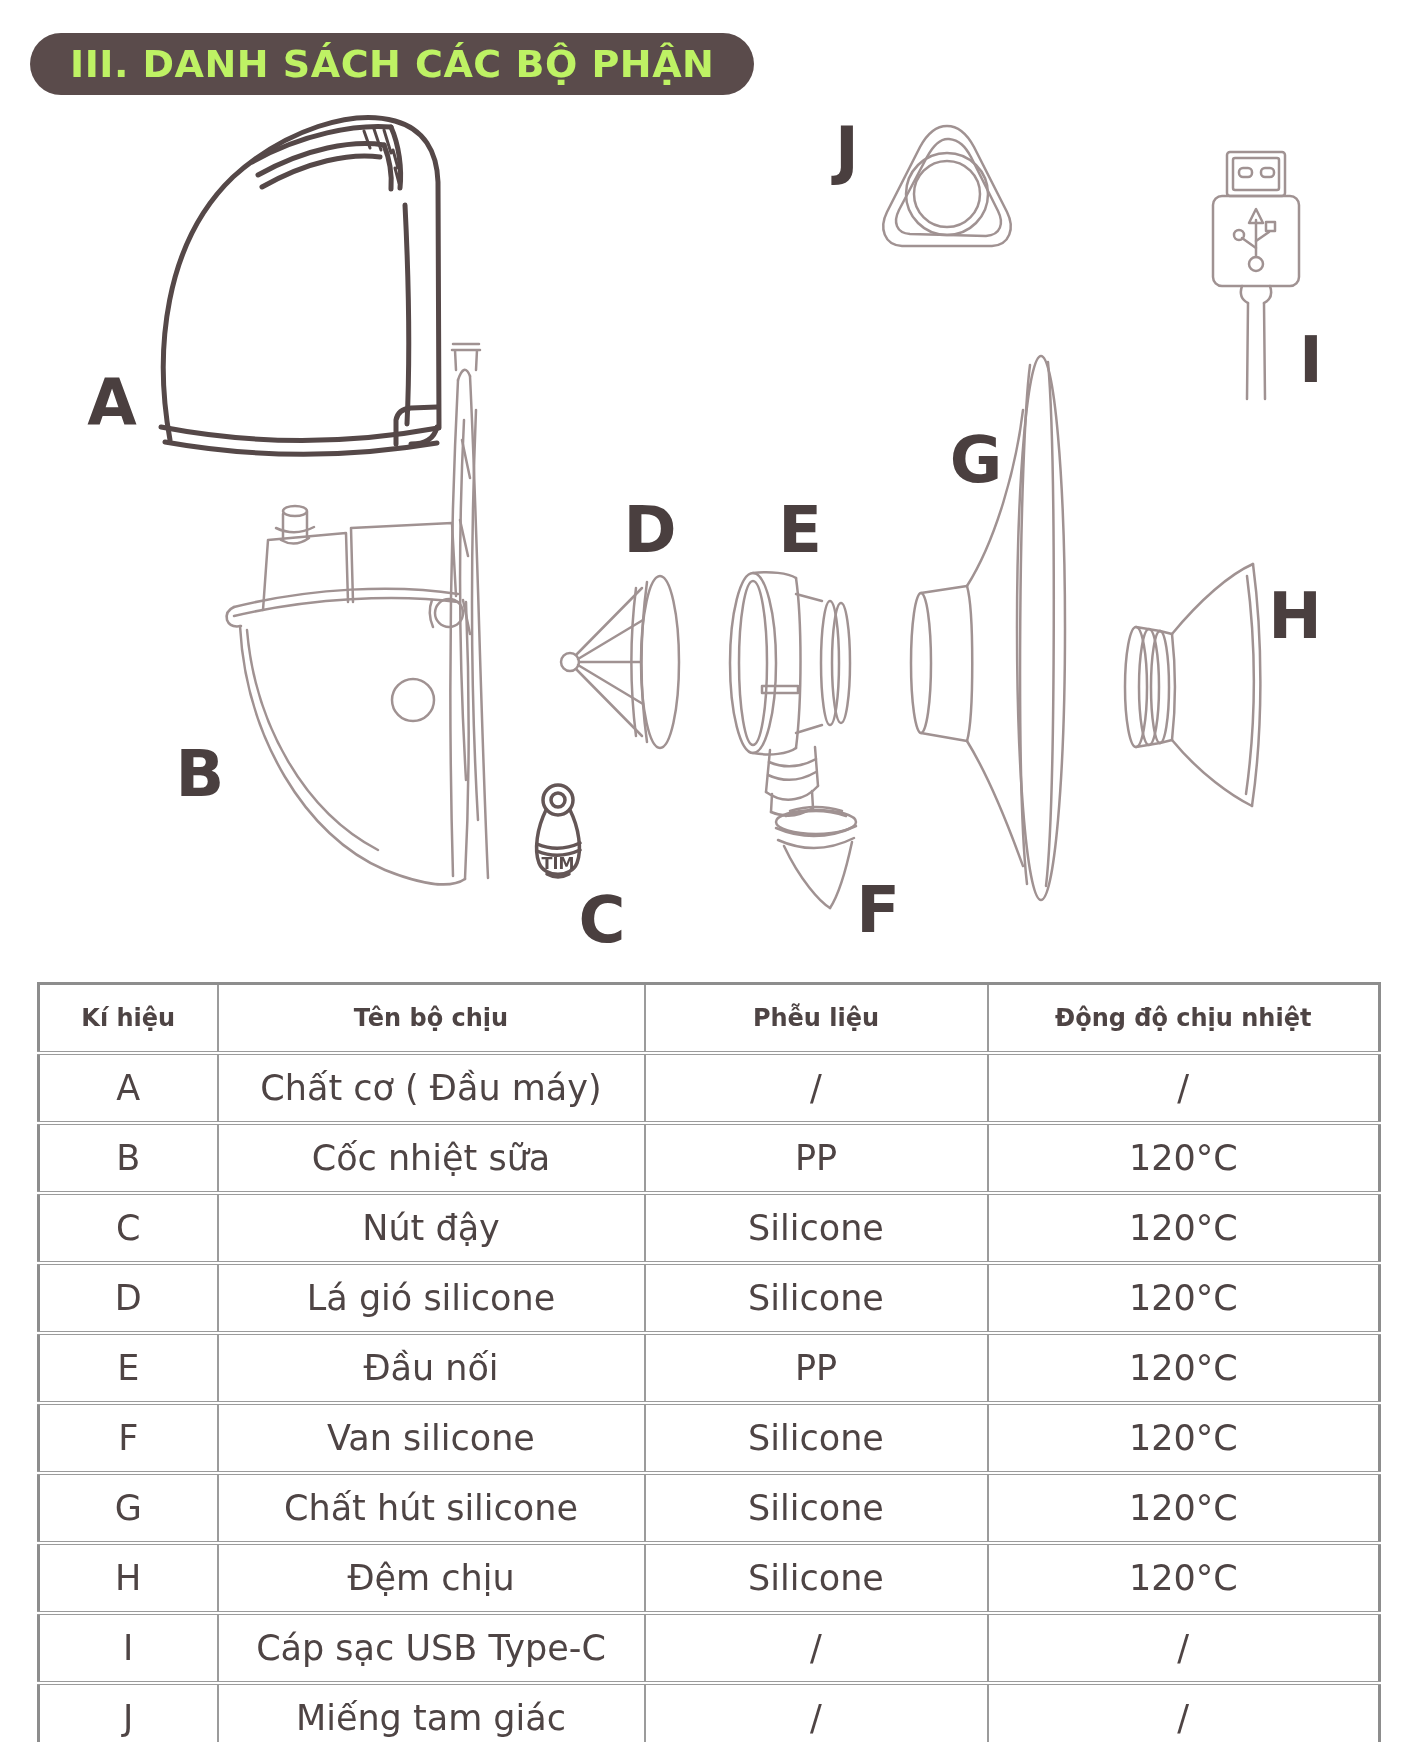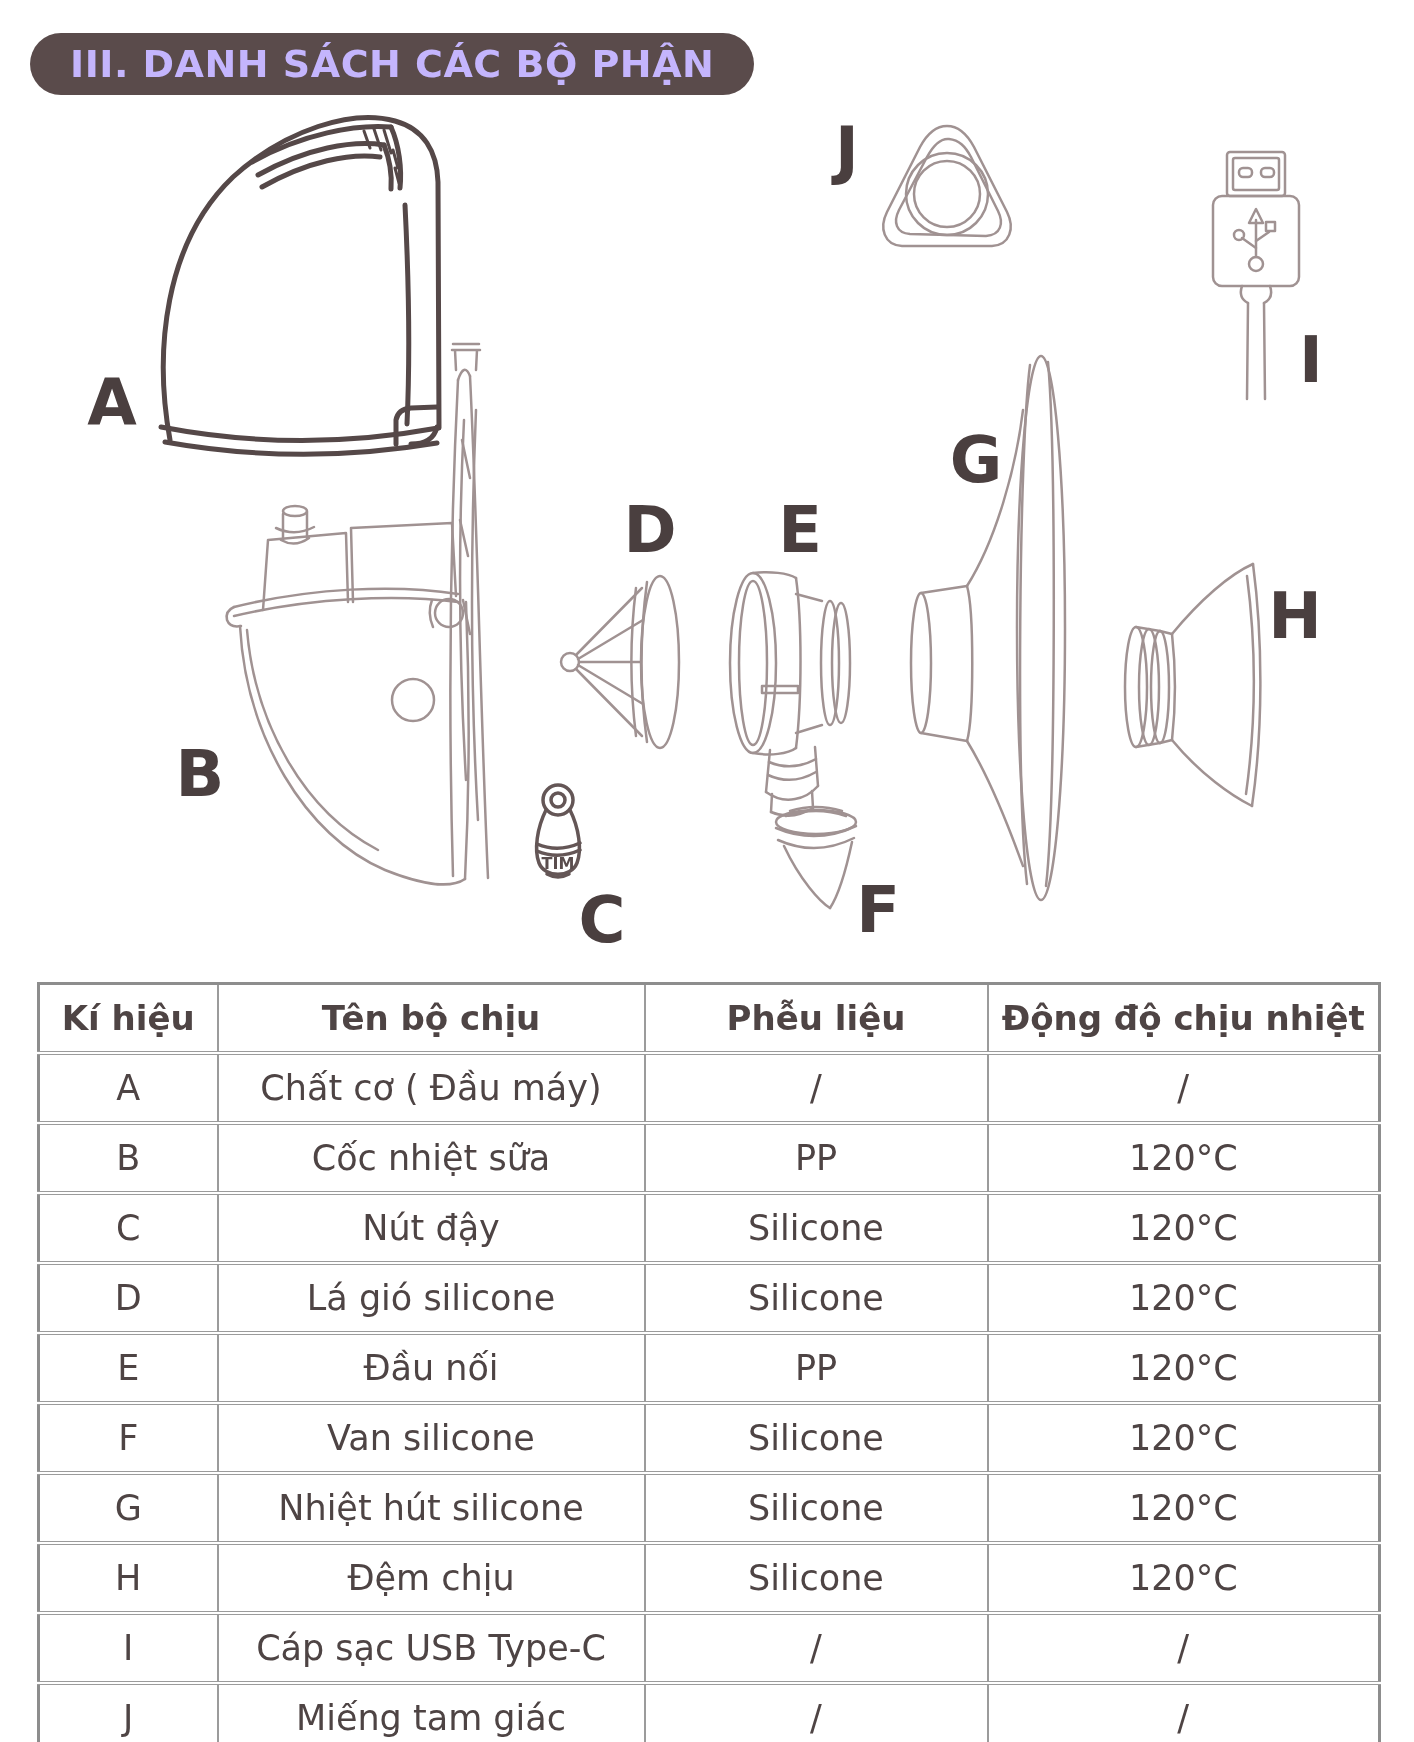--- a/index.html
+++ b/index.html
@@ -15,21 +15,21 @@
     position: absolute;
     left: 30px;
     top: 33px;
     height: 62px;
     padding: 0 40px;
     background: #5a4b4b;
     border-radius: 34px;
     display: inline-flex;
     align-items: center;
     justify-content: center;
-    color: #c4b5fd;
+    color: #bef264;
     font-size: 38px;
     font-weight: bold;
     letter-spacing: 0.5px;
     white-space: nowrap;
   }
   .diagram {
     position: absolute;
     left: 0;
     top: 90px;
     width: 1414px;
@@ -67,21 +67,21 @@
     color: #4e4444;
   }
   table.parts-table col.c1 { width: 179px; }
   table.parts-table col.c2 { width: 427px; }
   table.parts-table col.c3 { width: 343px; }
   table.parts-table col.c4 { width: 392px; }
   table.parts-table th {
     height: 66px;
     border: 2px solid #9b9b9b;
     border-bottom: 4px double #9b9b9b;
-    font-size: 34px;
+    font-size: 24px;
     font-weight: bold;
     text-align: center;
     vertical-align: middle;
     padding: 0;
   }
   table.parts-table td {
     height: 66px;
     border: 2px solid #9b9b9b;
     border-top: 4px double #9b9b9b;
     font-size: 35px;
@@ -298,21 +298,21 @@
             <td>120°C</td>
           </tr>
           <tr>
             <td>F</td>
             <td>Van silicone</td>
             <td>Silicone</td>
             <td>120°C</td>
           </tr>
           <tr>
             <td>G</td>
-            <td>Nhiệt hút silicone</td>
+            <td>Chất hút silicone</td>
             <td>Silicone</td>
             <td>120°C</td>
           </tr>
           <tr>
             <td>H</td>
             <td>Đệm chịu</td>
             <td>Silicone</td>
             <td>120°C</td>
           </tr>
           <tr>

